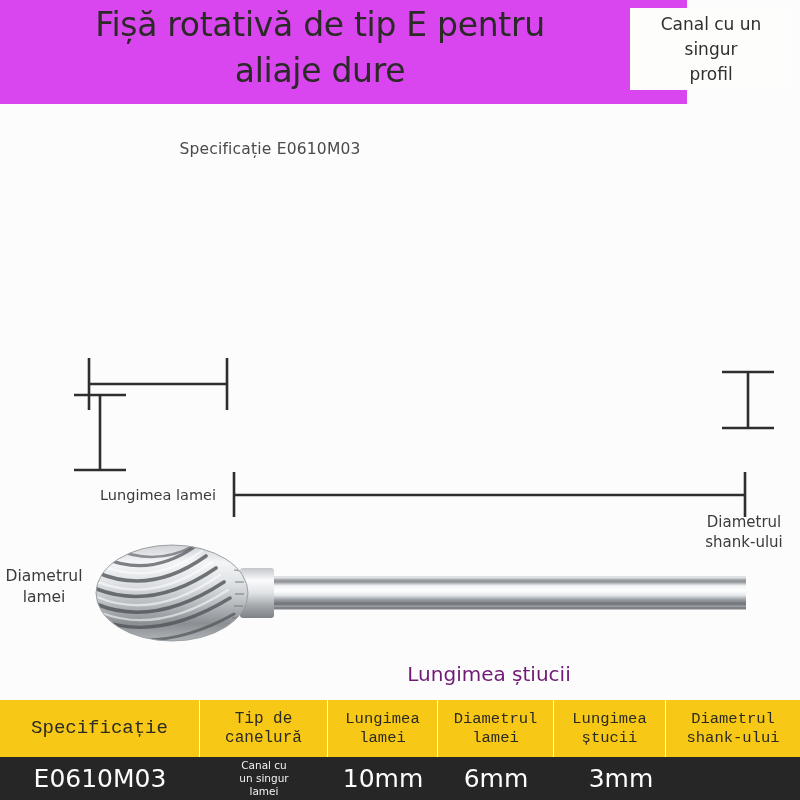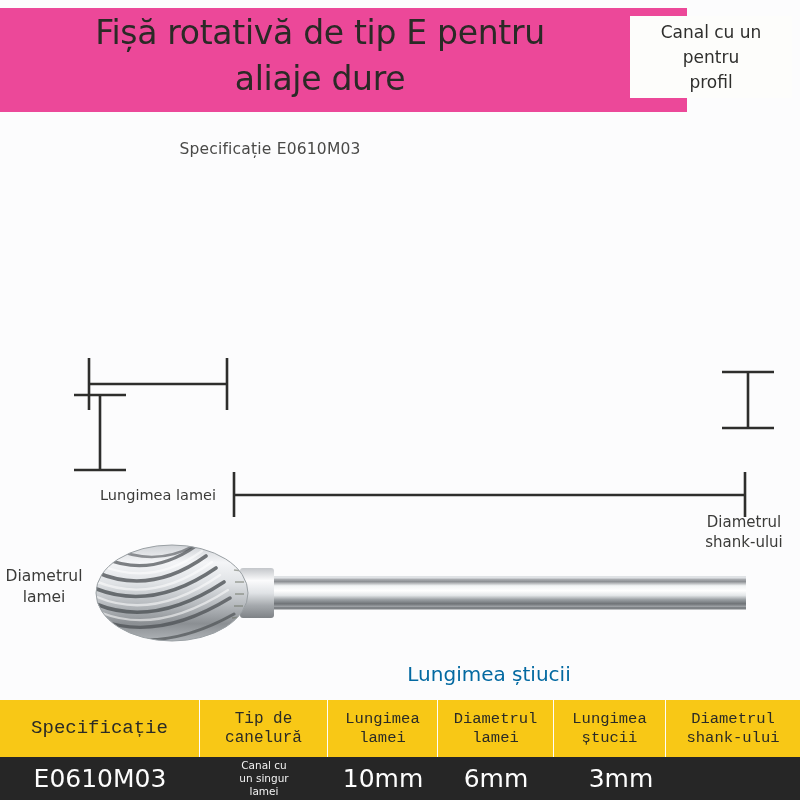--- a/index.html
+++ b/index.html
@@ -6,22 +6,22 @@
   html, body {
     width: 800px; height: 800px;
     background: #fcfcfd;
     font-family: "DejaVu Sans", "Liberation Sans", sans-serif;
     overflow: hidden;
   }
   #page { position: relative; width: 800px; height: 800px; background: #fcfcfd; }
 
   
   .header-band {
-    position: absolute; left: 0; top: 8px; width: 687px; height: 104px;
-    background: #ec4899;
+    position: absolute; left: 0; top: 0; width: 687px; height: 104px;
+    background: #d946ef;
   }
   .header-title {
     position: absolute; left: 30px; top: 2px; width: 580px;
     text-align: center;
     font-size: 33px; line-height: 46px; font-weight: 400;
     color: #2a2a26; letter-spacing: -0.3px;
     white-space: pre-line;
   }
   .header-badge {
     position: absolute; left: 630px; top: 8px; width: 162px; height: 82px;
@@ -47,21 +47,21 @@
   
   .dim-label {
     position: absolute;
     color: #3b3b39;
     white-space: pre-line;
     line-height: 19px;
   }
   .lbl-blade-length { left: 88px; top: 326px; width: 140px; text-align: center; font-size: 14.5px; }
   .lbl-blade-dia    { left: 2px;  top: 406px; width: 84px;  text-align: center; font-size: 15.5px; line-height: 21px; }
   .lbl-shank-dia    { left: 690px; top: 352px; width: 108px; text-align: center; font-size: 15px; line-height: 20px; }
-  .lbl-total-length { left: 233px; top: 505px; width: 512px; text-align: center; font-size: 20px; color: #0369a1; }
+  .lbl-total-length { left: 233px; top: 505px; width: 512px; text-align: center; font-size: 20px; color: #701a75; }
 
   
   .table-head {
     position: absolute; left: 0; top: 700px; width: 800px; height: 57px;
     background: #f8c816;
     display: flex;
     font-family: Liberation Mono, monospace;
   }
   .table-body {
     position: absolute; left: 0; top: 757px; width: 800px; height: 43px;
@@ -89,21 +89,21 @@
 </style>
 </head>
 <body>
 
 <div id="page">
 
   <div class="header-band">
     <div class="header-title">Fișă rotativă de tip E pentru
 aliaje dure</div>
     <div class="header-badge">Canal cu un
-pentru
+singur
 profil</div>
   </div>
 
   <div class="spec-line">Specificație E0610M03</div>
 
   <div class="product-area">
 
     <svg class="burr-svg" width="800" height="530" viewBox="0 0 800 530">
       <defs>
         <linearGradient id="shankGrad" x1="0" y1="0" x2="0" y2="1">

